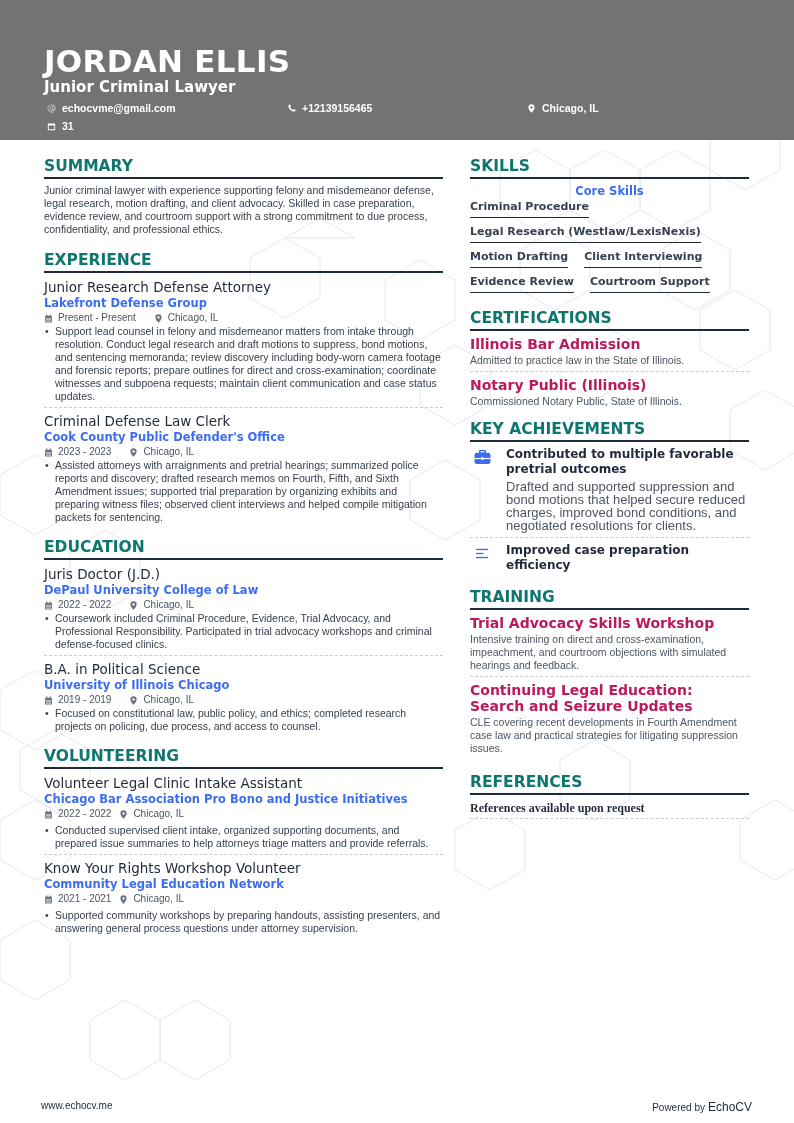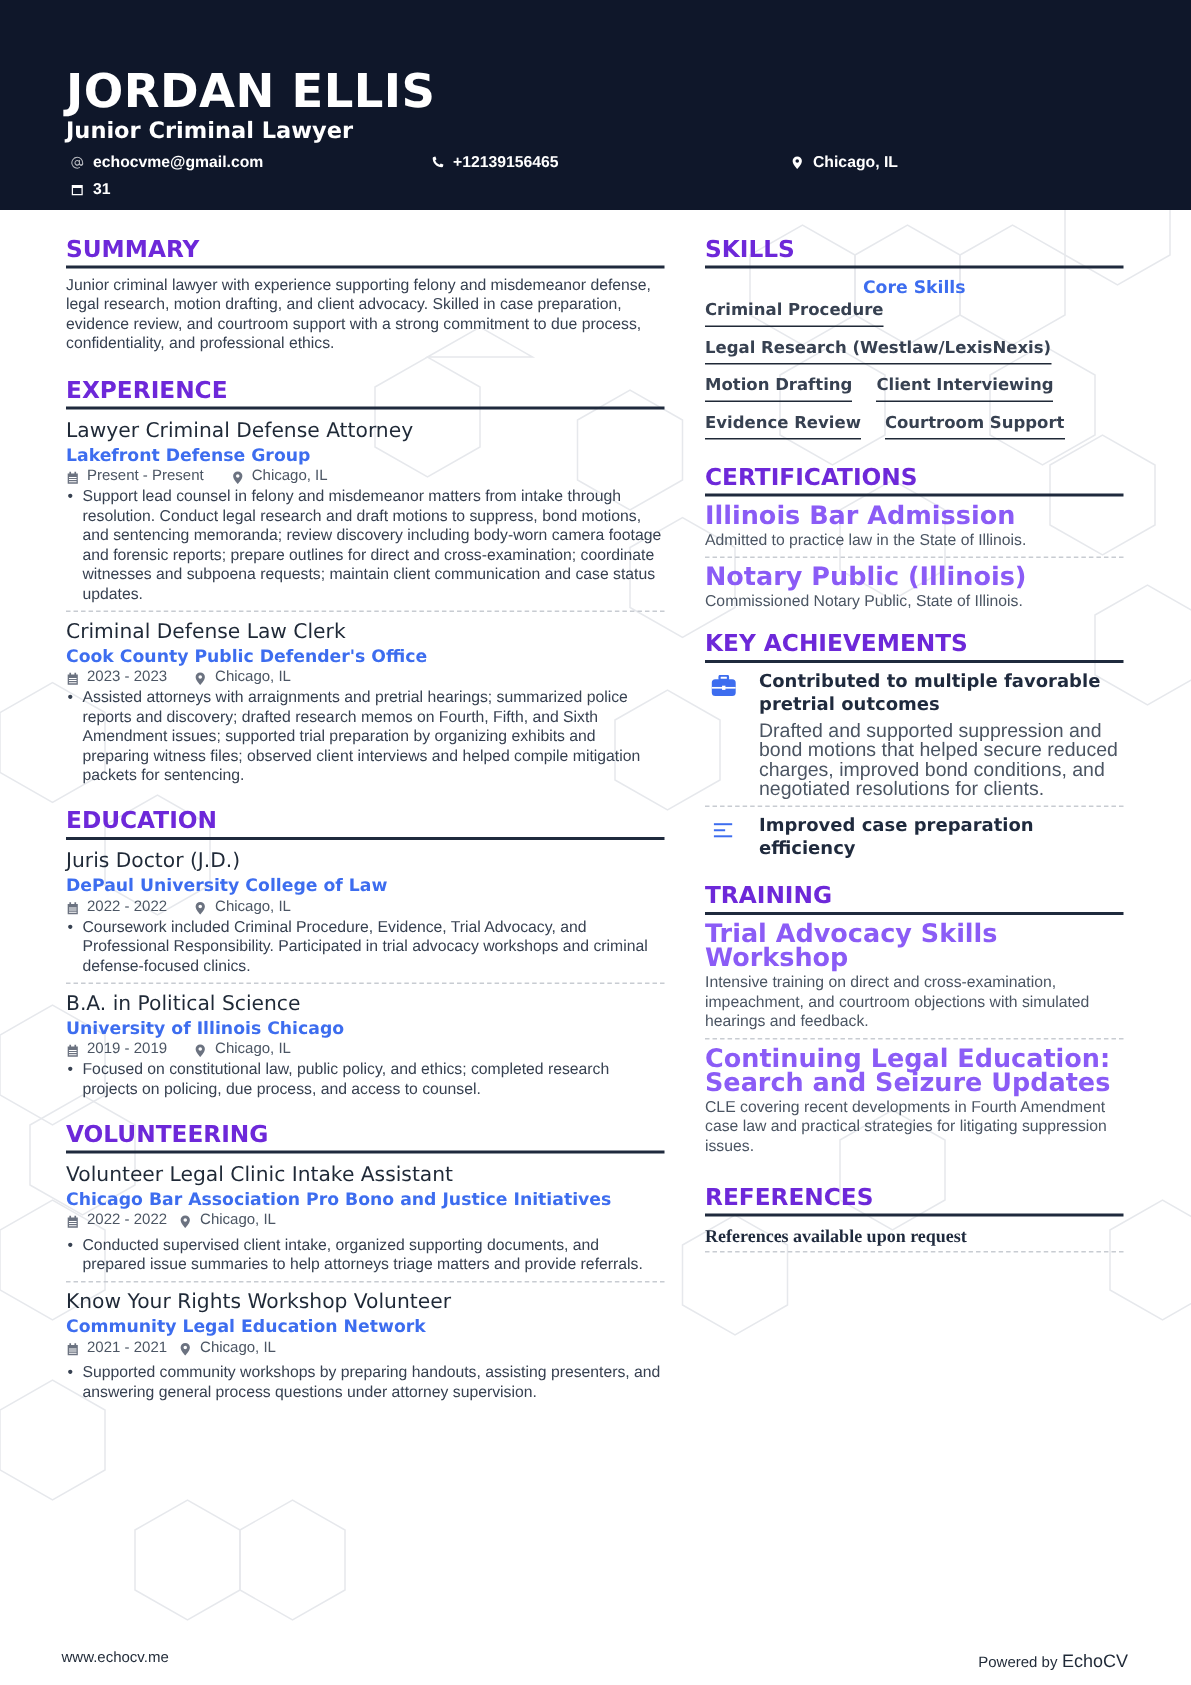--- a/index.html
+++ b/index.html
@@ -1,33 +1,33 @@
 <!DOCTYPE html>
 <html><head>
 <meta charset="utf-8">
 <style>
   * { box-sizing: border-box; margin: 0; padding: 0; }
   html, body { width: 794px; height: 1123px; background: #ffffff; }
   body { font-family: "Liberation Sans", "DejaVu Sans", sans-serif; color: #1f2937; position: relative; overflow: hidden; }
 
   .hexbg { position: absolute; left: 0; top: 140px; width: 794px; height: 960px; pointer-events: none; z-index: 0; }
 
-  .header { position: relative; z-index: 1; background: #0f172a; height: 140px; padding: 44px 44px 0 44px; color: #fff; }
+  .header { position: relative; z-index: 1; background: #737373; height: 140px; padding: 44px 44px 0 44px; color: #fff; }
   .header .name { font-family: "DejaVu Sans", sans-serif; font-weight: bold; font-size: 31px; letter-spacing: 0.3px; line-height: 34px; }
   .header .title { font-family: "DejaVu Sans", sans-serif; font-weight: bold; font-size: 15px; line-height: 18px; margin-top: 0; }
   .contact-grid { display: grid; grid-template-columns: 240px 240px 240px; row-gap: 2px; margin-top: 4px; }
   .contact { display: flex; align-items: center; font-size: 10.5px; font-weight: bold; height: 16px; }
   .contact .ci { width: 10px; height: 10px; margin-left: 2px; margin-right: 6px; display: inline-flex; align-items: center; justify-content: center; }
   .contact .ci svg { width: 9px; height: 9px; fill: #fff; }
 
   .cols { position: relative; z-index: 1; display: flex; padding: 0 44px; }
   .left { width: 399px; padding-top: 17px; }
   .right { width: 279px; margin-left: 27px; padding-top: 17px; }
 
-  .sec-title { font-family: "DejaVu Sans", sans-serif; font-weight: bold; font-size: 15.5px; color: #6d28d9; line-height: 18px; padding-bottom: 2px; border-bottom: 2.5px solid #1f2a3d; margin-bottom: 5px; }
+  .sec-title { font-family: "DejaVu Sans", sans-serif; font-weight: bold; font-size: 15.5px; color: #0f766e; line-height: 18px; padding-bottom: 2px; border-bottom: 2.5px solid #1f2a3d; margin-bottom: 5px; }
   .summary-text { font-size: 10.5px; line-height: 13px; color: #374151; margin-bottom: 15px; }
 
   .entry { padding-bottom: 4px; margin-bottom: 4px; }
   .entry.dashed { border-bottom: 1px dashed #c8ccd2; }
   .entry-role { font-family: "DejaVu Sans", sans-serif; font-size: 13.5px; color: #1f2937; line-height: 18px; }
   .entry-org { font-family: "DejaVu Sans", sans-serif; font-weight: bold; font-size: 11.5px; color: #3d6def; line-height: 15px; }
   .meta { display: flex; align-items: center; font-size: 10px; color: #4b5563; line-height: 14px; }
   .meta .mi { display: inline-flex; width: 9px; height: 9px; margin-right: 5px; }
   .meta .mi svg { width: 9px; height: 9px; fill: #6b7280; }
   .meta .loc { margin-left: 18px; display: inline-flex; align-items: center; }
@@ -37,21 +37,21 @@
 
   .sec-gap { margin-top: 10px; }
 
   .skills-sub { font-family: "DejaVu Sans", sans-serif; font-weight: bold; font-size: 11.5px; color: #3d6def; line-height: 15px; text-align: center; }
   .skill-rows { display: flex; flex-direction: column; }
   .skill-row { display: flex; gap: 16px; margin-bottom: 6px; }
   .skill { font-family: "DejaVu Sans", sans-serif; font-weight: bold; font-size: 11px; color: #374151; line-height: 16px; border-bottom: 1.5px solid #1f2937; padding-bottom: 2px; }
 
   .cert { padding-bottom: 4px; margin-bottom: 5px; }
   .cert.dashed { border-bottom: 1px dashed #c8ccd2; }
-  .cert-title { font-family: "DejaVu Sans", sans-serif; font-weight: bold; font-size: 17px; color: #8b5cf6; line-height: 16px; }
+  .cert-title { font-family: "DejaVu Sans", sans-serif; font-weight: bold; font-size: 14px; color: #be185d; line-height: 16px; }
   .cert-desc { font-size: 10.5px; color: #4b5563; line-height: 13px; margin-top: 2px; }
 
   .ach { display: flex; padding-bottom: 5px; margin-bottom: 5px; }
   .ach.dashed { border-bottom: 1px dashed #c8ccd2; }
   .ach-icon { width: 36px; flex: none; padding-top: 3px; padding-left: 4px; }
   .ach-icon svg { width: 17px; height: 15px; }
   .ach-title { font-family: "DejaVu Sans", sans-serif; font-weight: bold; font-size: 12px; color: #1f2a3d; line-height: 15px; }
   .ach-desc { font-size: 13px; color: #4b5563; line-height: 13px; margin-top: 3px; }
 
   .ref { font-family: Liberation Serif, serif; font-weight: bold; font-size: 12px; color: #1f2a3d; line-height: 16px; padding-bottom: 2px; border-bottom: 1px dashed #c8ccd2; margin-top: 2px; }
@@ -137,21 +137,21 @@
   <div class="left">
 
     <section>
       <h2 class="sec-title">SUMMARY</h2>
       <p class="summary-text">Junior criminal lawyer with experience supporting felony and misdemeanor defense, legal research, motion drafting, and client advocacy. Skilled in case preparation, evidence review, and courtroom support with a strong commitment to due process, confidentiality, and professional ethics.</p>
     </section>
 
     <section>
       <h2 class="sec-title">EXPERIENCE</h2>
       <div class="entry dashed">
-        <div class="entry-role">Lawyer Criminal Defense Attorney</div>
+        <div class="entry-role">Junior Research Defense Attorney</div>
         <div class="entry-org">Lakefront Defense Group</div>
         <div class="meta">
           <span class="mi">
               <svg viewBox="0 0 16 16">
                 <path d="M2 3h12v12H2zM3.5 7v1.2h9V7zm0 2.6v1.2h9V9.6zm0 2.6v1.2h9v-1.2zM4 1h2v3H4zm6 0h2v3h-2z"></path>
               </svg>
             </span>
           <span>Present - Present</span>
           <span class="loc">
             <span class="mi">

